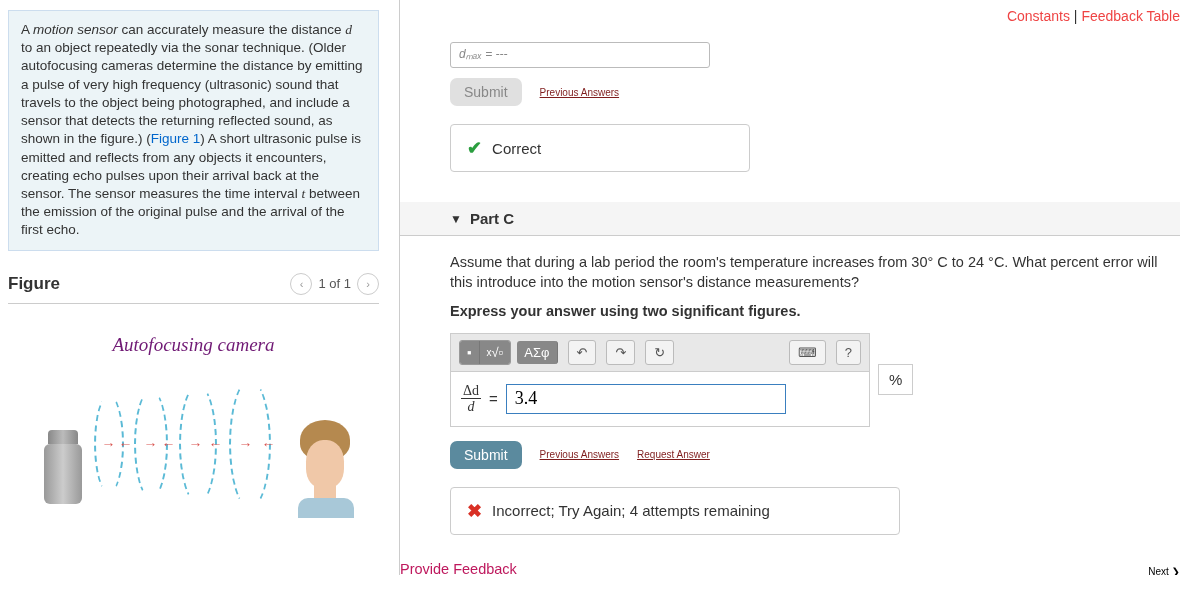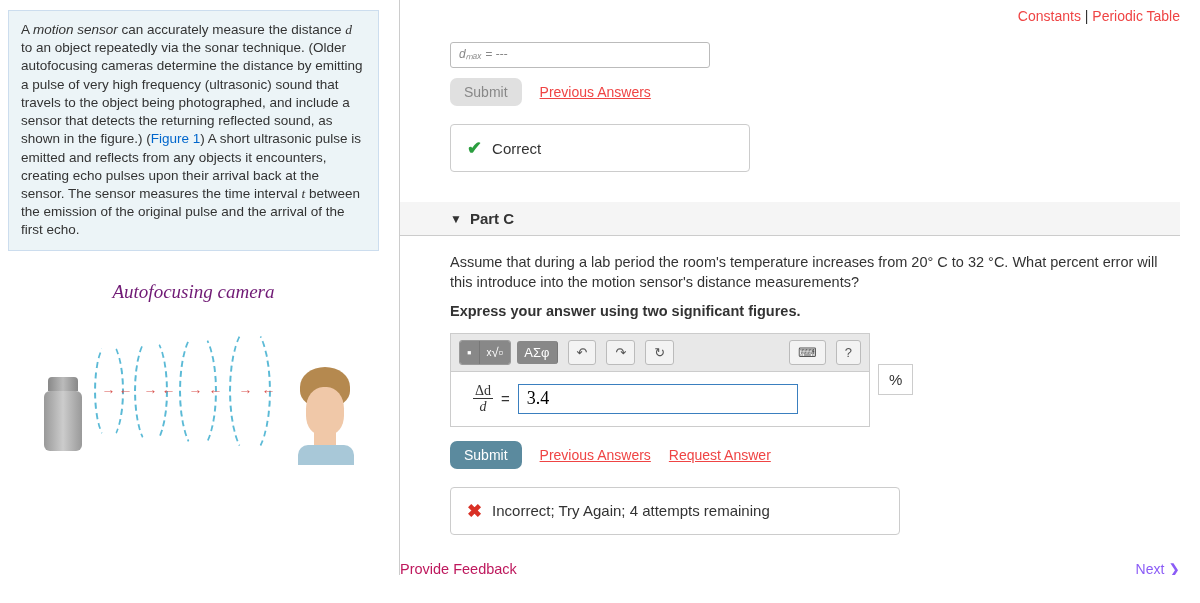--- a/index.html
+++ b/index.html
@@ -22,21 +22,21 @@
 .autofocus-label { color: #701a75; font-style: italic; font-family: Georgia, serif; font-size: 19px; margin-bottom: 18px; }
 
 .top-links { position: absolute; top: 8px; right: 20px; font-size: 14px; }
 .top-links a { color: #ef4444; text-decoration: none; }
 
 .answer-box-top { margin-top: 42px; }
 .prev-input { border: 1px solid #bbb; border-radius: 3px; width: 260px; height: 26px; padding: 2px 8px; font-size: 12px; color: #888; font-style: italic; display: inline-block; margin-bottom: 10px; }
 .submit-row { display: flex; align-items: center; gap: 18px; margin-bottom: 18px; }
 .btn-submit { background: #ddd; color: #888; border: none; padding: 6px 14px; font-size: 14px; border-radius: 7px; }
 .btn-submit.grey { background: #e0e0e0; color: #888; }
-.link { color: #ef4444; text-decoration: underline; cursor: pointer; font-size: 14px; }
+.link { color: #7f1d1d; text-decoration: underline; cursor: pointer; font-size: 10px; }
 
 .feedback-box { border: 1px solid #ccc; border-radius: 4px; padding: 12px 16px; display: flex; align-items: center; gap: 10px; width: 300px; margin-bottom: 30px; }
 .check-icon { color: #2b9e3f; font-size: 18px; font-weight: bold; }
 .correct-text { font-weight: normal; font-size: 15px; }
 
 .feedback-box-wrong { border: 1px solid #ccc; border-radius: 4px; padding: 12px 16px; display: flex; align-items: center; gap: 10px; width: 450px; margin-top: 18px; }
 .x-icon { color: #d93025; font-size: 18px; font-weight: bold; }
 
 .part-header { display: flex; align-items: center; gap: 8px; background: #f5f5f5; padding: 8px 12px; margin-left: -50px; padding-left: 50px; border-bottom: 1px solid #ccc; }
 .part-header .caret { font-size: 12px; }
@@ -46,31 +46,31 @@
 .express { font-weight: bold; font-size: 14.5px; margin-bottom: 14px; }
 
 .answer-panel { border: 1px solid #ccc; width: 420px; }
 .toolbar { background: #e8e8e8; border-bottom: 1px solid #ccc; padding: 6px 8px; display: flex; align-items: center; gap: 6px; }
 .tool-group { display: flex; gap: 0; border: 1px solid #999; border-radius: 3px; overflow: hidden; }
 .tool-btn { background: #888; color: #fff; padding: 4px 7px; font-size: 13px; border-right: 1px solid #777; cursor: pointer; display: flex; align-items: center; }
 .tool-btn:last-child { border-right: none; }
 .tool-btn.light { background: #f3f3f3; color: #555; border: 1px solid #bbb; border-radius: 3px; padding: 4px 8px; margin-left: 4px; }
 .spacer { flex: 1; }
 .answer-row { display: flex; align-items: center; padding: 12px 10px; gap: 8px; }
-.frac-label { font-family: Georgia, serif; font-size: 14px; display: inline-flex; flex-direction: column; align-items: center; line-height: 1; margin-left: 12px; }
+.frac-label { font-family: Georgia, serif; font-size: 14px; display: inline-flex; flex-direction: column; align-items: center; line-height: 1; }
 .frac-label .num { border-bottom: 1px solid #333; padding: 0 2px; }
 .frac-label .den { padding-top: 1px; font-style: italic; }
 .eq { font-size: 15px; }
 .answer-input { border: 1px solid #3a7fbf; height: 30px; width: 280px; padding: 2px 8px; font-size: 18px; font-family: Georgia, serif; }
 .unit-box { border: 1px solid #ccc; padding: 6px 10px; font-size: 15px; margin-left: 8px; }
 
 .submit-row2 { display: flex; align-items: center; gap: 18px; margin-top: 14px; }
 
 .provide-feedback { color: #be185d; text-decoration: underline; font-size: 14.5px; position: absolute; bottom: -2px; left: 0; }
-.next-btn { position: absolute; bottom: -2px; right: 20px; color: #8b5cf6; font-size: 14px; }
+.next-btn { position: absolute; bottom: -2px; right: 20px; color: #000000; font-size: 10px; }
 
 
 .illust { position: relative; width: 340px; height: 140px; margin: 0 auto; }
 .camera-body { position: absolute; left: 20px; bottom: 10px; width: 38px; height: 60px; background: linear-gradient(90deg,#999,#ccc,#999); border-radius: 6px; }
 .camera-top { position: absolute; left: 24px; bottom: 70px; width: 30px; height: 14px; background: linear-gradient(90deg,#888,#bbb,#888); border-radius: 4px 4px 0 0; }
 .wave { position: absolute; border: 2px dashed #5bbad6; border-radius: 50%; border-top-color: transparent; border-bottom-color: transparent; }
 .arrow { position: absolute; color: #d9534f; font-size: 14px; }
 .face { position: absolute; right: 10px; bottom: 0; width: 70px; height: 100px; }
 .face .hair { position: absolute; top: 6px; left: 16px; width: 50px; height: 40px; background: #b5894f; border-radius: 50% 50% 40% 40%; }
 .face .skin { position: absolute; top: 26px; left: 22px; width: 38px; height: 48px; background: #f0c8a8; border-radius: 45% 45% 40% 40%; }
@@ -79,20 +79,28 @@
 </style>
 </head>
 <body>
 
 <div class="container">
   <div class="left-col">
     <div class="intro-box">
       <span>A </span><span class="italic">motion sensor</span><span> can accurately measure the distance </span><span class="var">d</span><span> to an object repeatedly via the sonar technique. (Older autofocusing cameras determine the distance by emitting a pulse of very high frequency (ultrasonic) sound that travels to the object being photographed, and include a sensor that detects the returning reflected sound, as shown in the figure.) (</span><span class="fig-link">Figure 1</span><span>) A short ultrasonic pulse is emitted and reflects from any objects it encounters, creating echo pulses upon their arrival back at the sensor. The sensor measures the time interval </span><span class="var">t</span><span> between the emission of the original pulse and the arrival of the first echo.</span>
     </div>
 
+    <div class="figure-header">
+      <h3>Figure</h3>
+      <div class="pager">
+        <div class="pager-btn">‹</div>
+        <span>1 of 1</span>
+        <div class="pager-btn">›</div>
+      </div>
+    </div>
 
     <div class="figure-body">
       <div class="autofocus-label">Autofocusing camera</div>
       <div class="illust">
         <div class="camera-top"></div>
         <div class="camera-body"></div>
         <div class="wave" style="left:70px; top:20px; width:30px; height:100px;"></div>
         <div class="wave" style="left:110px; top:15px; width:34px; height:110px;"></div>
         <div class="wave" style="left:155px; top:10px; width:38px; height:120px;"></div>
         <div class="wave" style="left:205px; top:5px; width:42px; height:130px;"></div>
@@ -109,41 +117,41 @@
             <div class="skin"></div>
             <div class="neck"></div>
             <div class="shirt"></div>
         </div>
       </div>
     </div>
   </div>
 
   <div class="right-col">
     <div class="top-links">
-      <a>Constants</a><span> | </span><a>Periodic Table</a>
+      <a>Constants</a><span> | </span><a>Feedback Table</a>
     </div>
 
     <div class="answer-box-top">
       <div class="prev-input">dₘₐₓ = ---</div>
       <div class="submit-row">
         <button class="btn-submit grey">Submit</button>
         <span class="link">Previous Answers</span>
       </div>
       <div class="feedback-box">
         <span class="check-icon">✔</span>
         <span class="correct-text">Correct</span>
       </div>
     </div>
 
     <div class="part-header">
       <span class="caret">▼</span>
       <span class="title">Part C</span>
     </div>
 
-    <div class="question-text">Assume that during a lab period the room's temperature increases from 20° C to 32 °C. What percent error will this introduce into the motion sensor's distance measurements?</div>
+    <div class="question-text">Assume that during a lab period the room's temperature increases from 30° C to 24 °C. What percent error will this introduce into the motion sensor's distance measurements?</div>
     <div class="express">Express your answer using two significant figures.</div>
 
     <div style="display:flex; align-items:center;">
       <div class="answer-panel">
         <div class="toolbar">
           <div class="tool-group">
             <div class="tool-btn">▪</div>
             <div class="tool-btn"><span style="font-size:10px;">x</span>√▫</div>
           </div>
           <div class="tool-btn" style="border-radius:3px;">ΑΣφ</div>

